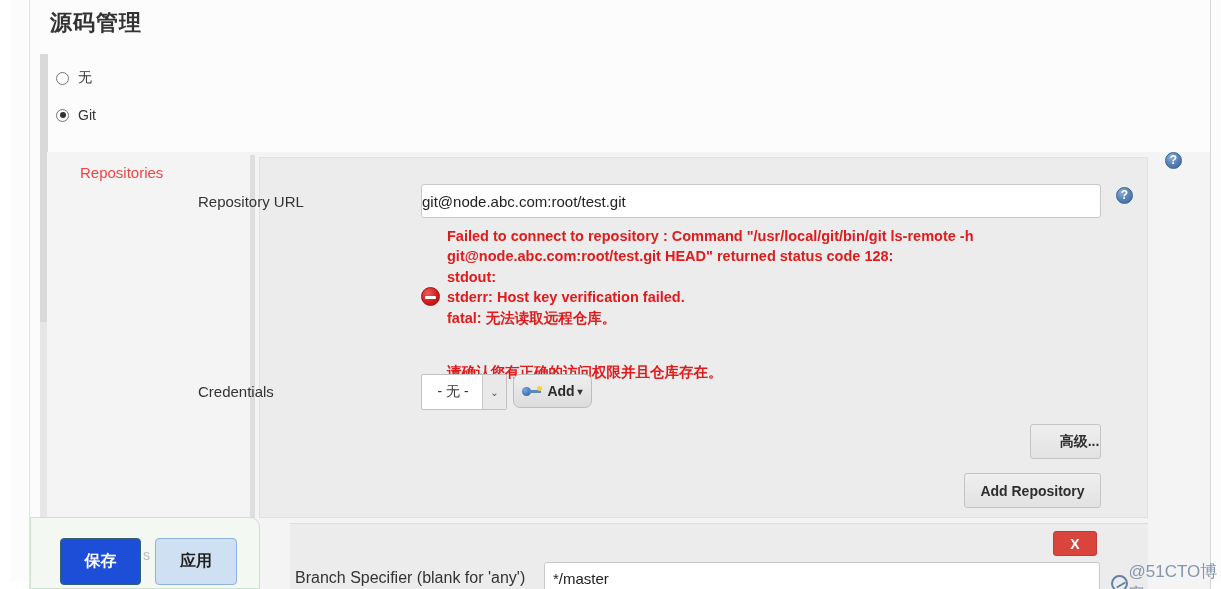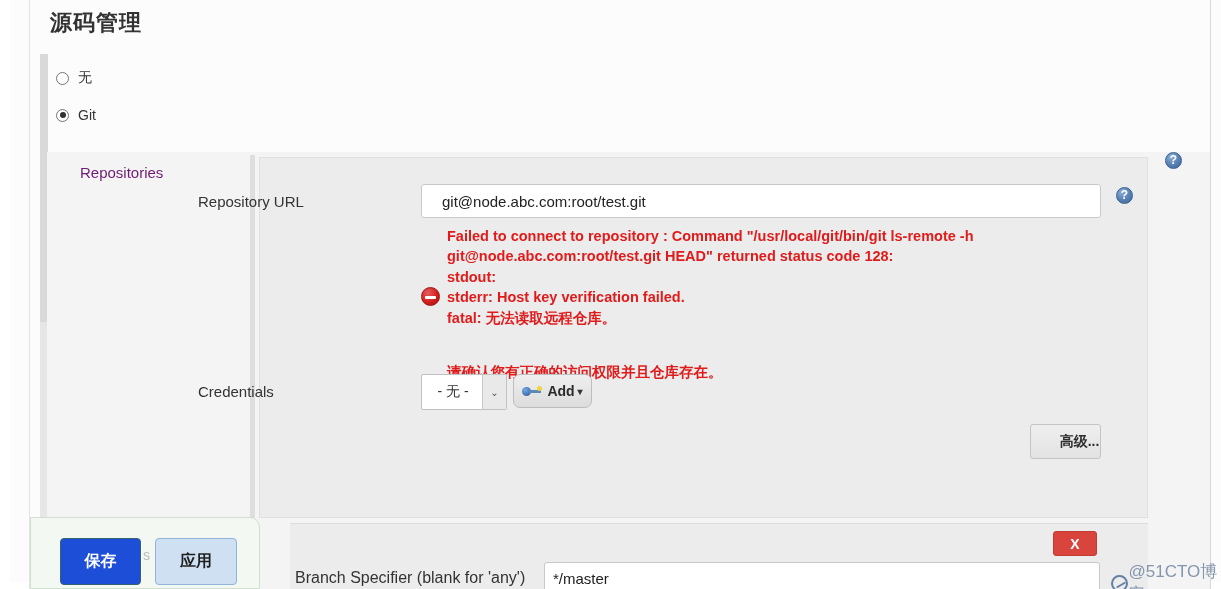--- a/index.html
+++ b/index.html
@@ -96,21 +96,21 @@
     width: 1163px;
     height: 437px;
     background: #f4f4f4;
   }
 
   
   #section-name {
     position: absolute;
     left: 70px; top: 164px;
     font-size: 15px;
-    color: #701a75;
+    color: #ef4444;
   }
 
   
   #col-divider {
     position: absolute;
     left: 240px; top: 155px;
     width: 5px; height: 363px;
     background: #dedede;
   }
 
@@ -138,21 +138,21 @@
     position: absolute;
     left: 411px; top: 184px;
     width: 680px; height: 34px;
     background: #ffffff;
     border: 1px solid #c9c9c9;
     border-radius: 3px;
     box-sizing: border-box;
     font-family: "Liberation Sans", sans-serif;
     font-size: 15px;
     color: #222;
-    padding: 0 20px;
+    padding: 0 0;
     outline: none;
   }
 
   
   .help-icon {
     position: absolute;
     width: 17px; height: 17px;
     border-radius: 50%;
     background: radial-gradient(circle at 35% 28%, #8fb0d8 0%, #5b83b5 48%, #3c659c 100%);
     border: 1px solid #39618f;
@@ -470,20 +470,21 @@
     <span class="key-icon">
       <span class="key-bow"></span>
       <span class="key-shaft"></span>
       <span class="key-tooth"></span>
     </span>
     <span>Add</span>
     <span id="add-cred-caret">▾</span>
   </div>
 
   <div class="gray-button" id="advanced-button">高级...</div>
+  <div class="gray-button" id="add-repository-button">Add Repository</div>
 
   <div id="branch-row-bg"></div>
   <div id="remove-button">X</div>
   <div id="label-branch">Branch Specifier (blank for 'any')</div>
   <input id="branch-input" type="text" value="*/master" style="">
 
   <div id="save-bar">
   </div>
   <div id="hidden-label">s</div>
   <div id="save-button">保存</div>

